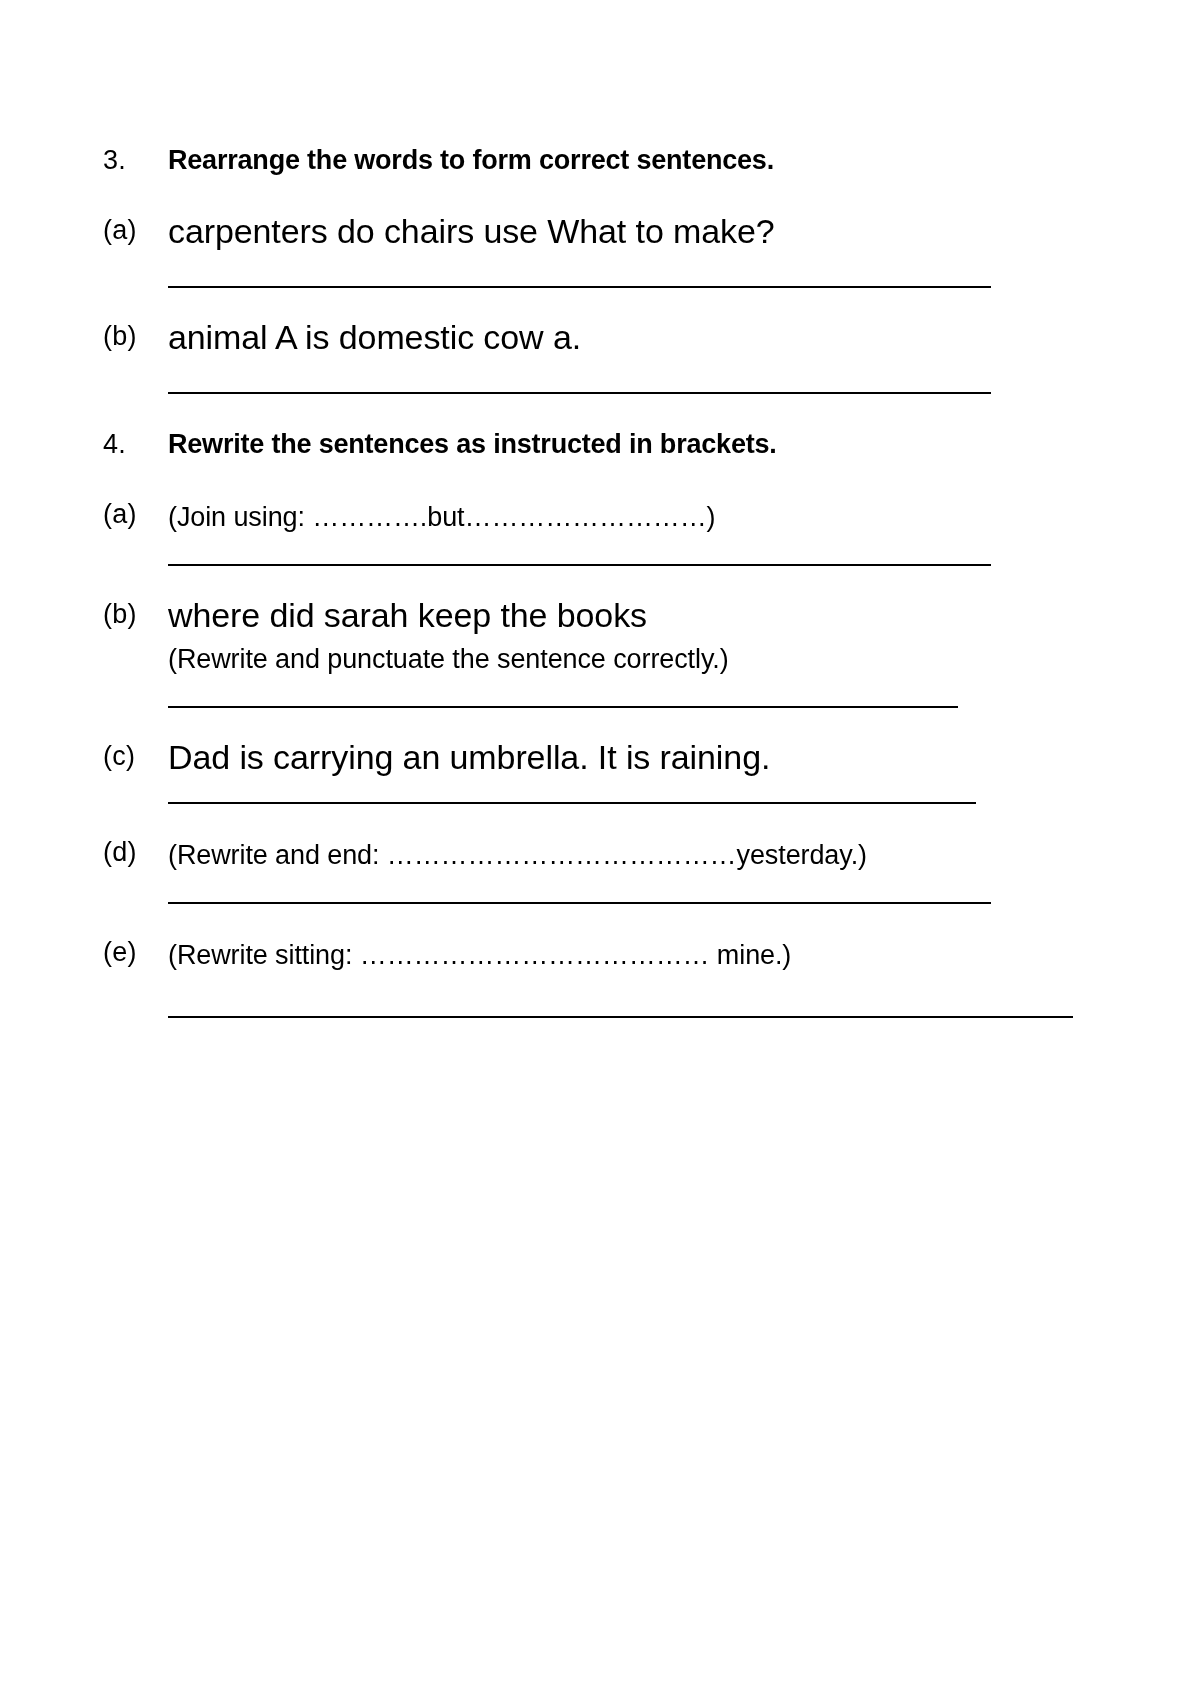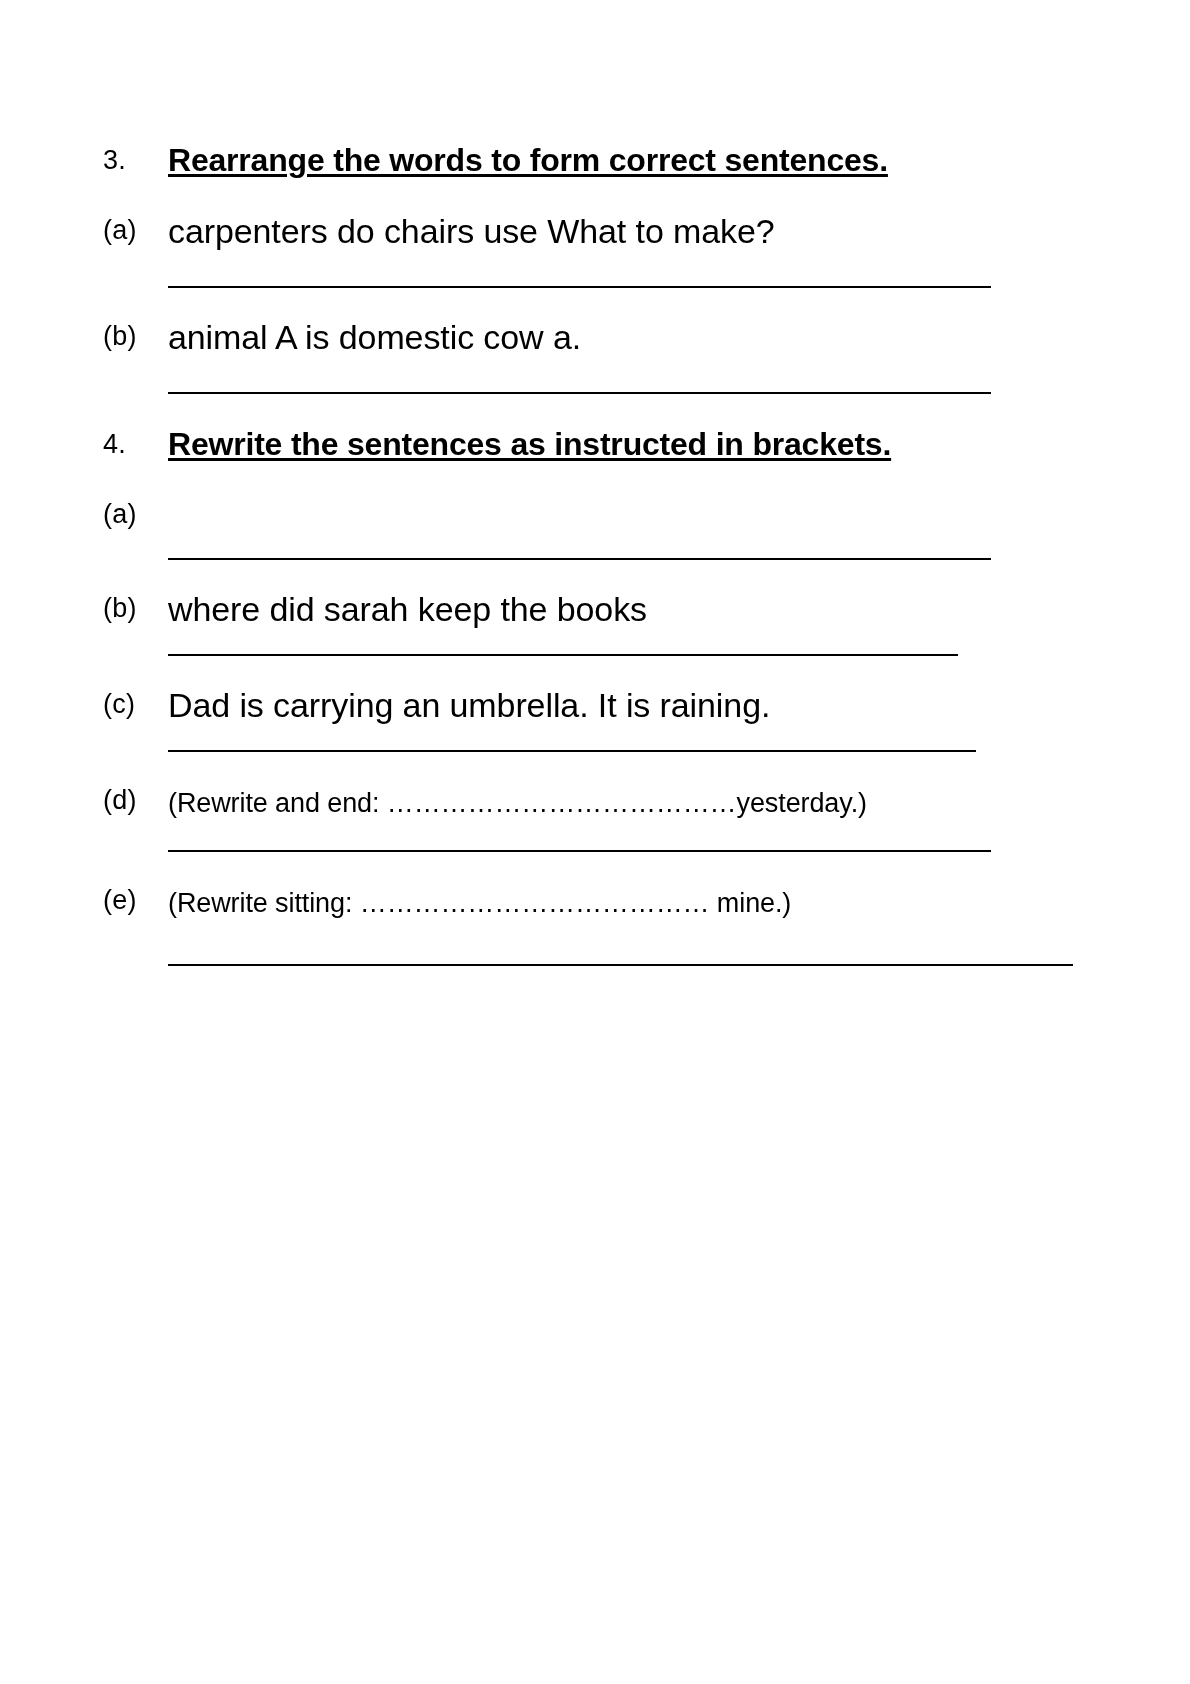--- a/index.html
+++ b/index.html
@@ -48,24 +48,23 @@
 
   
   .section-row {
     margin-bottom: 16px;
   }
   .section-row .marker {
     font-size: 27px;
     font-weight: 400;
   }
   .section-title {
-    font-size: 32px;
+    font-size: 27px;
     line-height: 40px;
     font-weight: bold;
-    text-decoration: underline;
     text-underline-offset: 3px;
     letter-spacing: -0.2px;
     display: inline;
   }
 
   
   .item-row { margin-bottom: 0; }
   .q-text {
     font-size: 34px;
     line-height: 42px;
@@ -135,31 +134,33 @@
       <div class="body">
         <span class="section-title">Rewrite the sentences as instructed in brackets.</span>
       </div>
     </div>
 
     <div class="sp-14"></div>
 
     <div class="row item-row">
       <div class="marker">(a)</div>
       <div class="body">
+        <div class="q-instruction">(Join using:  ………….but………………………)</div>
       </div>
     </div>
     <div class="sp-24"></div>
     <div class="answer-rule" style="width:823px"></div>
 
     <div class="sp-28"></div>
 
     <div class="row item-row">
       <div class="marker">(b)</div>
       <div class="body">
         <div class="q-text">where did sarah keep the books</div>
+        <div class="q-instruction">(Rewrite and punctuate the sentence correctly.)</div>
       </div>
     </div>
     <div class="sp-24"></div>
     <div class="answer-rule" style="width:790px"></div>
 
     <div class="sp-28"></div>
 
     <div class="row item-row">
       <div class="marker">(c)</div>
       <div class="body">

